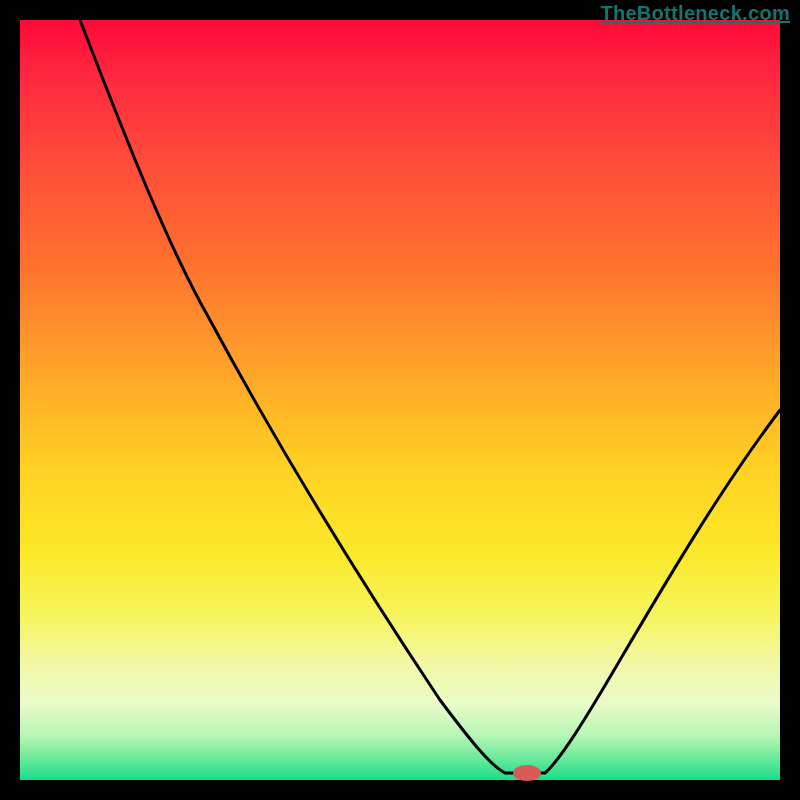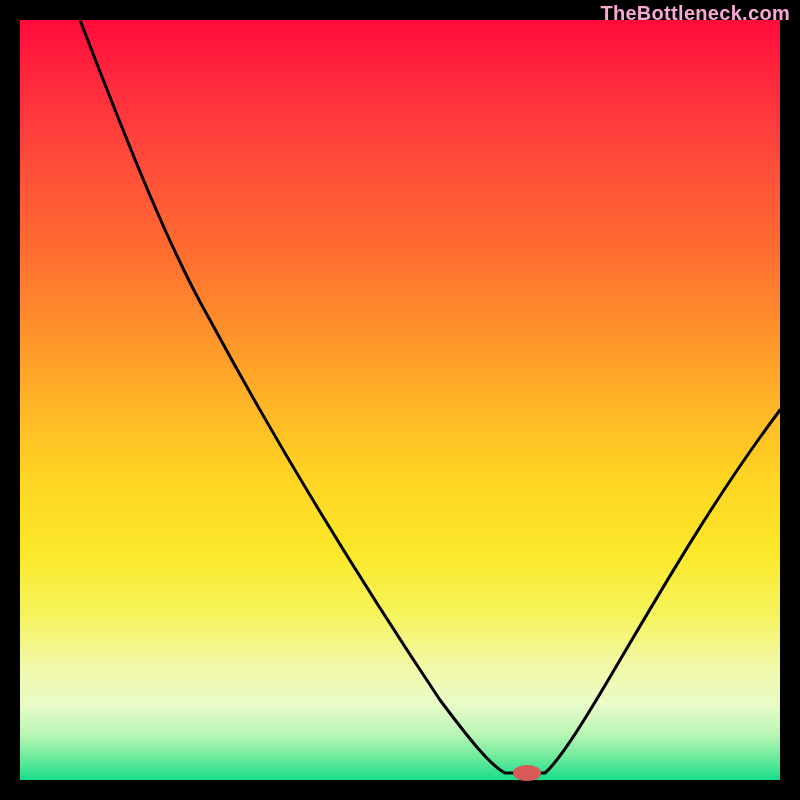--- a/index.html
+++ b/index.html
@@ -47,25 +47,26 @@
     left: 0;
     top: 0;
     width: 760px;
     height: 760px;
     overflow: visible;
   }
   .watermark {
     position: absolute;
     top: 2px;
     right: 10px;
-    color: #f9a8d4;
+    color: #0f766e;
     font-size: 20px;
     font-weight: 600;
     letter-spacing: 0.3px;
     user-select: none;
+    text-decoration: underline;
   }
   .marker {
     fill: #d75a56;
     stroke: none;
   }
 </style>
 </head>
 <body>
 
 <div class="frame">

